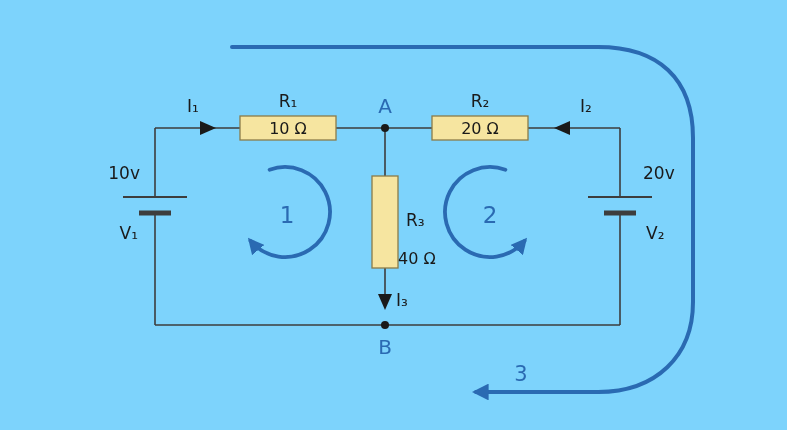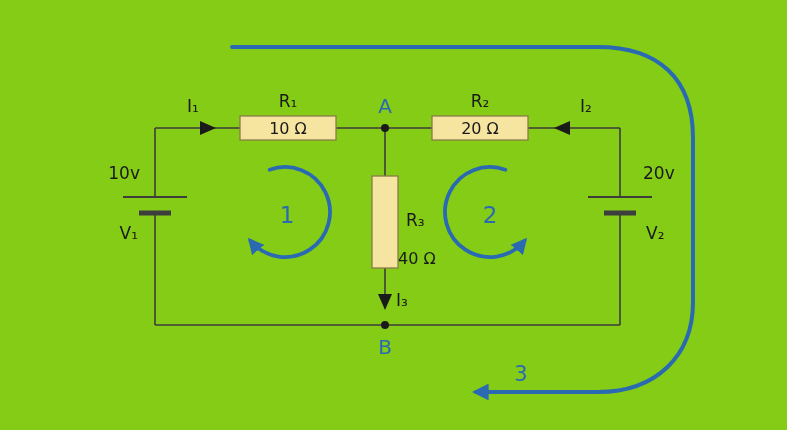--- a/index.html
+++ b/index.html
@@ -7,21 +7,21 @@
     padding: 0;
     background: #ffffff;
     width: 787px;
     height: 430px;
     overflow: hidden;
   }
   .stage {
     position: relative;
     width: 787px;
     height: 430px;
-    background: #84cc16;
+    background: #7dd3fc;
   }
   svg text {
     font-family: "DejaVu Sans", "Liberation Sans", sans-serif;
     fill: #1a1a1a;
   }
   .lbl      { font-size: 17px; }
   .val      { font-size: 16px; }
   .node-lbl { font-size: 20px; fill: #2a6ab2; }
   .loop-lbl { font-size: 23px; fill: #2a6ab2; }
   .loop3-lbl{ font-size: 21px; fill: #2a6ab2; }

